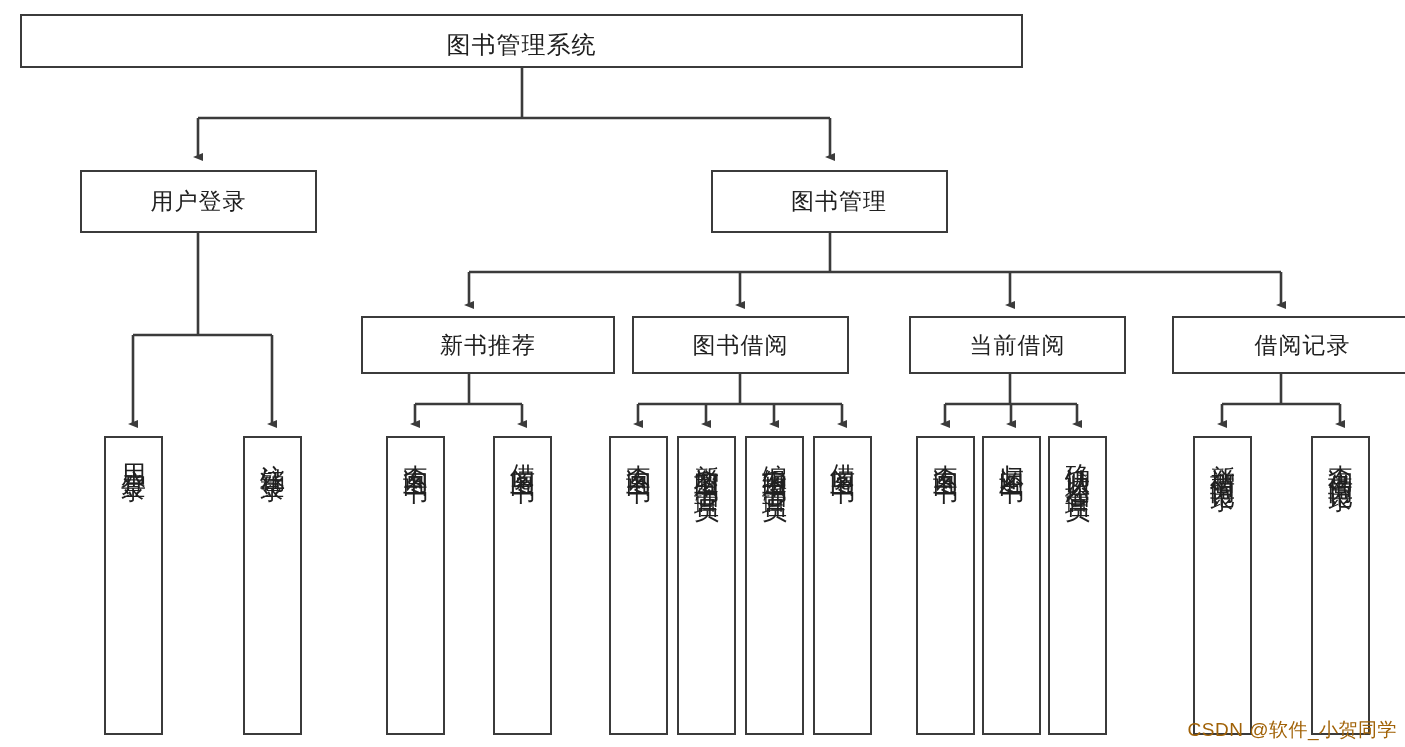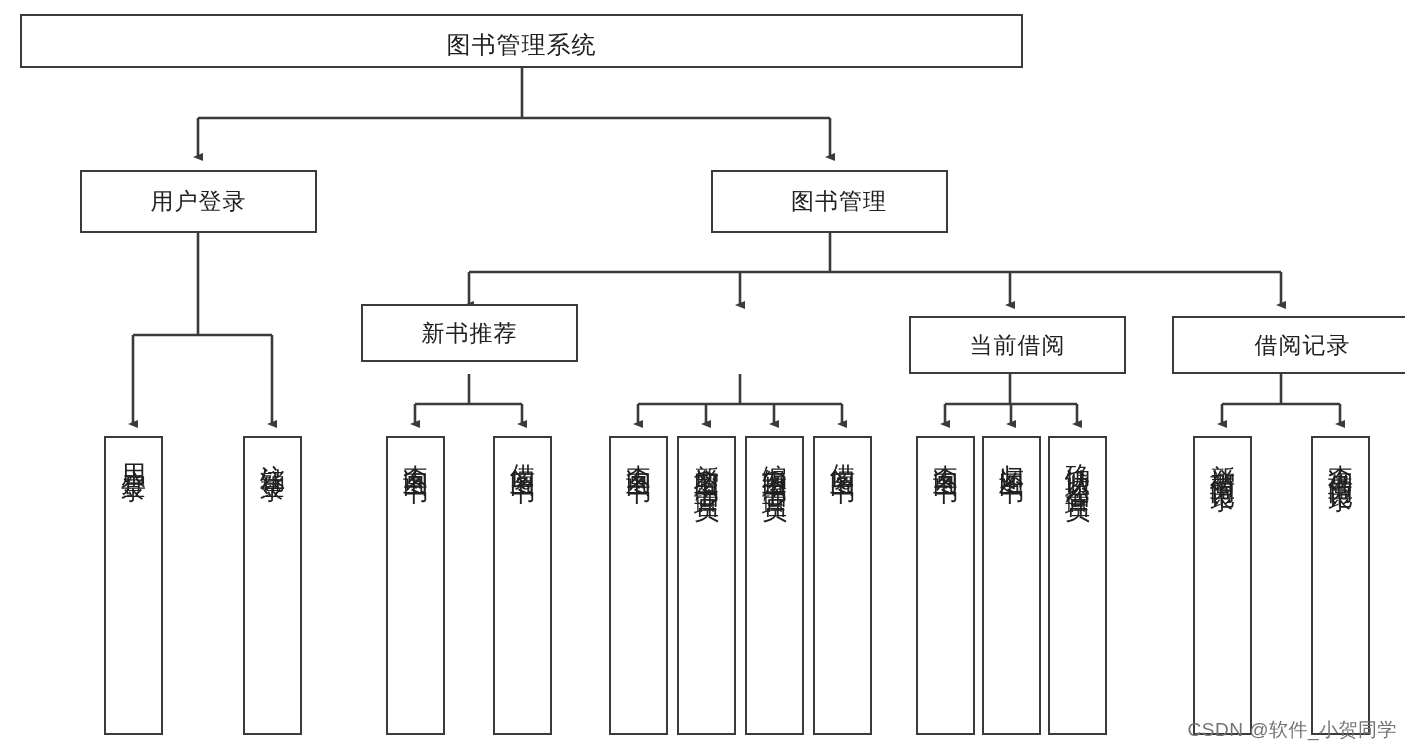--- a/index.html
+++ b/index.html
@@ -54,21 +54,21 @@
     font-size: 25px;
     letter-spacing: 5px;
     line-height: 1;
   }
   .node.root .label { font-size: 24px; margin-top: 8px; }
   #watermark {
     position: absolute;
     right: 8px;
     bottom: 4px;
     font-size: 19px;
-    color: #737373;
+    color: #a16207;
     z-index: 3;
     white-space: nowrap;
     letter-spacing: 0.5px;
   }
 </style>
 </head>
 <body>
 
 <div id="canvas">
 
@@ -126,22 +126,25 @@
     <span class="label">图书管理系统</span>
   </div>
 
   <div class="node horiz" style="left:80px; top:170px; width:237px; height:63px;">
     <span class="label">用户登录</span>
   </div>
   <div class="node horiz" style="left:711px; top:170px; width:237px; height:63px;padding-left:19px;">
     <span class="label">图书管理</span>
   </div>
 
-  <div class="node horiz" style="left:361px; top:304px; width:217px; height:58px;">
+  <div class="node horiz" style="left:361px; top:316px; width:254px; height:58px;">
     <span class="label">新书推荐</span>
+  </div>
+  <div class="node horiz" style="left:632px; top:316px; width:217px; height:58px;">
+    <span class="label">图书借阅</span>
   </div>
   <div class="node horiz" style="left:902px; top:316px; width:217px; height:58px;margin-left:7px;">
     <span class="label">当前借阅</span>
   </div>
   <div class="node horiz" style="left:1172px; top:316px; width:261px; height:58px;">
     <span class="label">借阅记录</span>
   </div>
 
   <div class="node vert" style="left:104px; top:436px; width:59px; height:299px;">
     <span class="label">用户登录</span>

